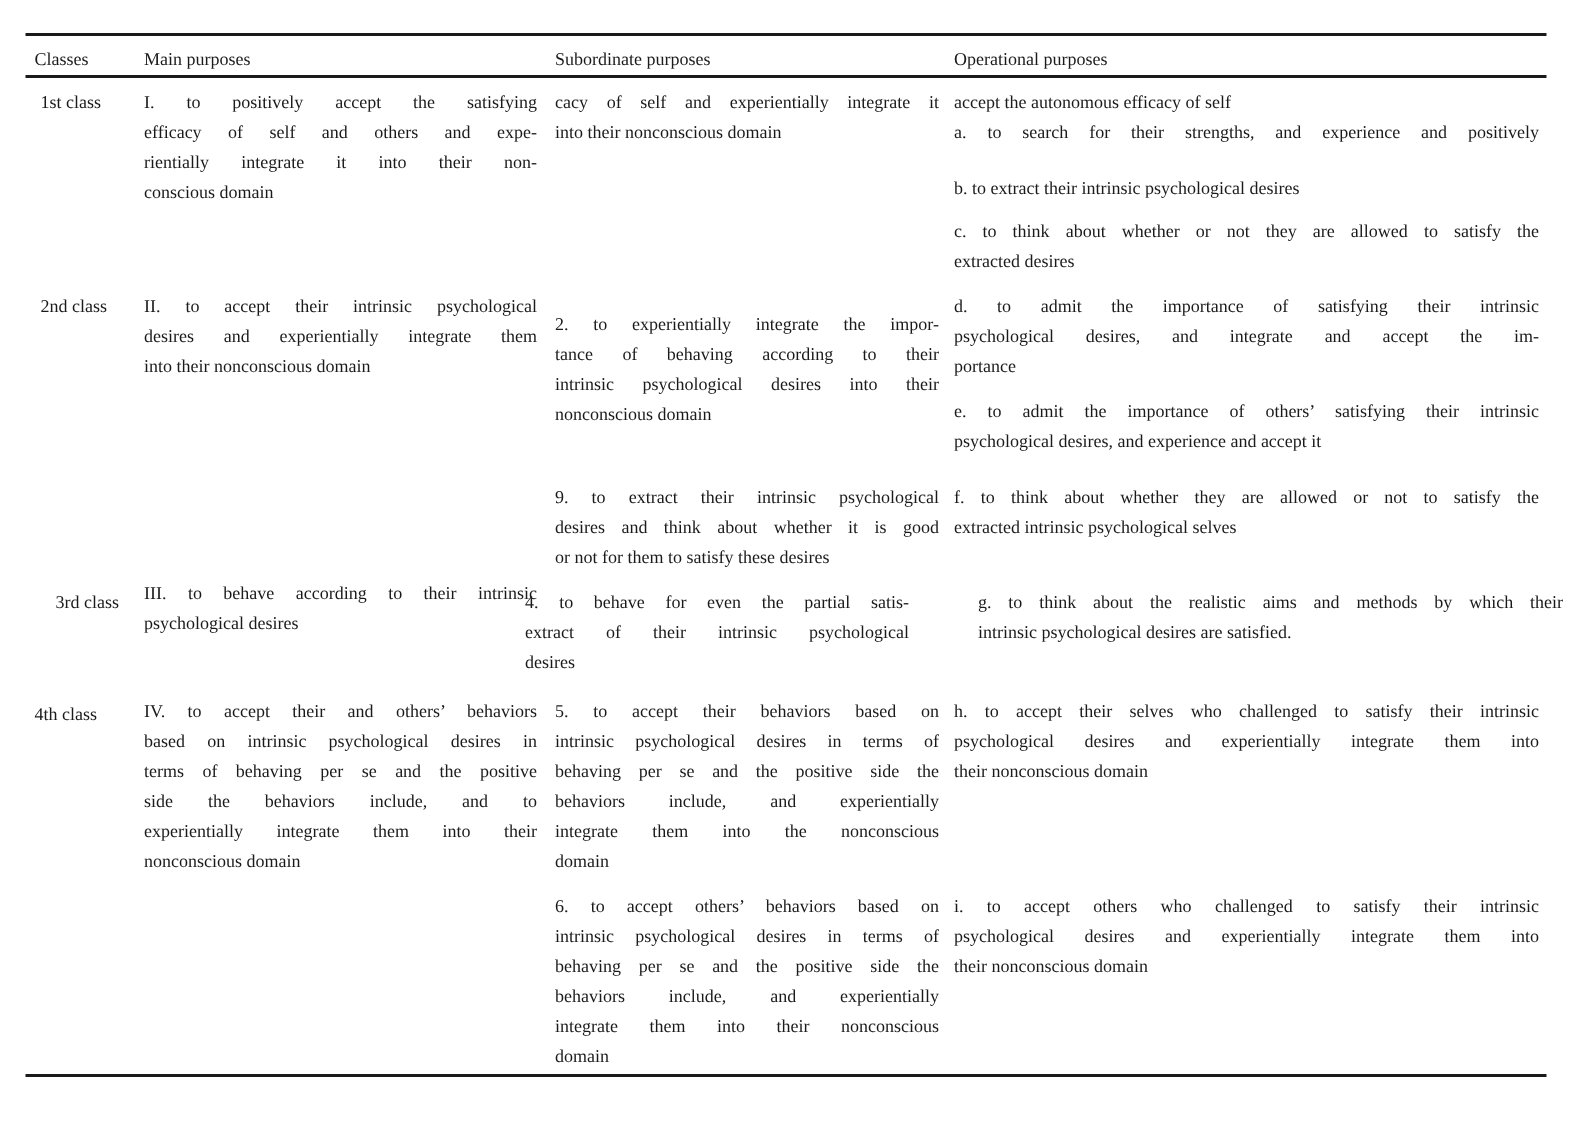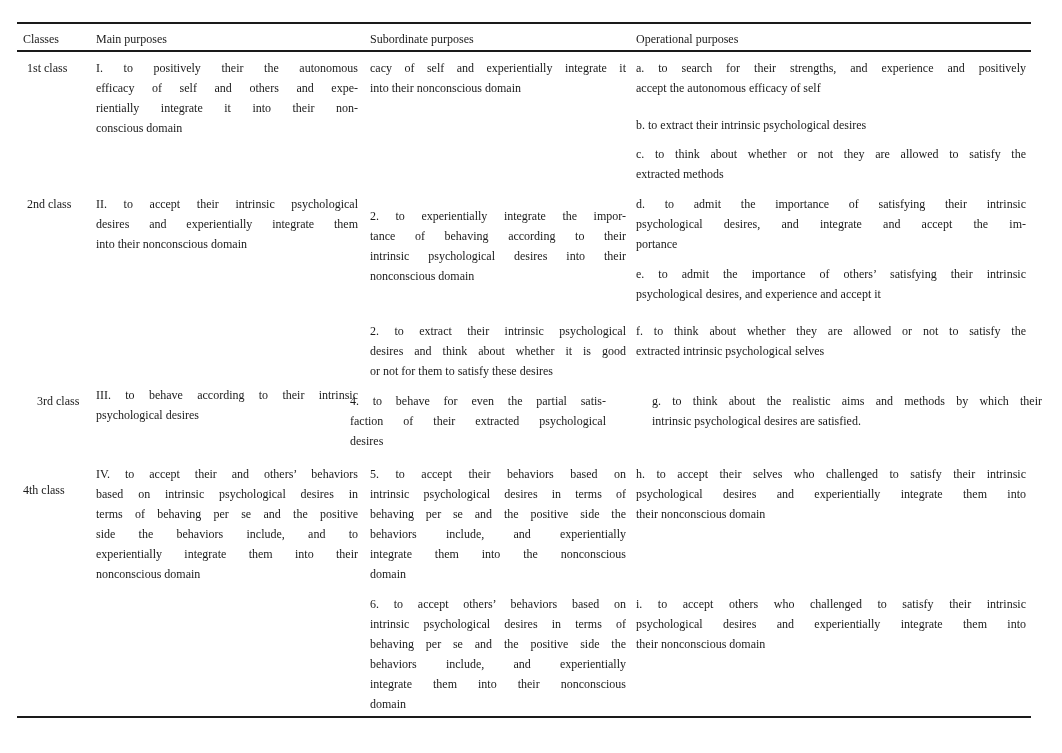--- a/index.html
+++ b/index.html
@@ -24,55 +24,55 @@
   <div class="rule mid"></div>
   <div class="rule bot"></div>
 
   <div class="t hdr" style="left:23px;">Classes</div>
   <div class="t hdr" style="left:96px;">Main purposes</div>
   <div class="t hdr" style="left:370px;">Subordinate purposes</div>
   <div class="t hdr" style="left:636px;">Operational purposes</div>
 
   <div class="t" style="left:27px; top:58px;">1st class</div>
   <div class="t just" style="left:96px; top:58px; width:262px;">
-    <span class="ln">I. to positively their the autonomous</span>
+    <span class="ln">I. to positively accept the satisfying</span>
     <span class="ln">efficacy of self and others and expe-</span>
     <span class="ln">rientially integrate it into their non-</span>
     <span class="ln last">conscious domain</span>
   </div>
   <div class="t just" style="left:370px; top:58px; width:256px;">
     <span class="ln">cacy of self and experientially integrate it</span>
     <span class="ln last">into their nonconscious domain</span>
   </div>
   <div class="t just" style="left:636px; top:58px; width:390px;">
+    <span class="ln last">accept the autonomous efficacy of self</span>
     <span class="ln">a. to search for their strengths, and experience and positively</span>
-    <span class="ln last">accept the autonomous efficacy of self</span>
   </div>
   <div class="t just" style="left:636px; top:115px; width:390px;">
     <span class="ln last">b. to extract their intrinsic psychological desires</span>
   </div>
   <div class="t just" style="left:636px; top:144px; width:390px;">
     <span class="ln">c. to think about whether or not they are allowed to satisfy the</span>
-    <span class="ln last">extracted methods</span>
+    <span class="ln last">extracted desires</span>
   </div>
 
   <div class="t" style="left:27px; top:194px;">2nd class</div>
   <div class="t just" style="left:96px; top:194px; width:262px;">
     <span class="ln">II. to accept their intrinsic psychological</span>
     <span class="ln">desires and experientially integrate them</span>
     <span class="ln last">into their nonconscious domain</span>
   </div>
   <div class="t just" style="left:370px; top:206px; width:256px;">
     <span class="ln">2. to experientially integrate the impor-</span>
     <span class="ln">tance of behaving according to their</span>
     <span class="ln">intrinsic psychological desires into their</span>
     <span class="ln last">nonconscious domain</span>
   </div>
   <div class="t just" style="left:370px; top:321px; width:256px;">
-    <span class="ln">2. to extract their intrinsic psychological</span>
+    <span class="ln">9. to extract their intrinsic psychological</span>
     <span class="ln">desires and think about whether it is good</span>
     <span class="ln last">or not for them to satisfy these desires</span>
   </div>
   <div class="t just" style="left:636px; top:194px; width:390px;">
     <span class="ln">d. to admit the importance of satisfying their intrinsic</span>
     <span class="ln">psychological desires, and integrate and accept the im-</span>
     <span class="ln last">portance</span>
   </div>
   <div class="t just" style="left:636px; top:264px; width:390px;">
     <span class="ln">e. to admit the importance of others’ satisfying their intrinsic</span>
@@ -83,29 +83,29 @@
     <span class="ln last">extracted intrinsic psychological selves</span>
   </div>
 
   <div class="t" style="left:37px; top:391px;">3rd class</div>
   <div class="t just" style="left:96px; top:385px; width:262px;">
     <span class="ln">III. to behave according to their intrinsic</span>
     <span class="ln last">psychological desires</span>
   </div>
   <div class="t just" style="left:350px; top:391px; width:256px;">
     <span class="ln">4. to behave for even the partial satis-</span>
-    <span class="ln">faction of their extracted psychological</span>
+    <span class="ln">extract of their intrinsic psychological</span>
     <span class="ln last">desires</span>
   </div>
   <div class="t just" style="left:652px; top:391px; width:390px;">
     <span class="ln">g. to think about the realistic aims and methods by which their</span>
     <span class="ln last">intrinsic psychological desires are satisfied.</span>
   </div>
 
-  <div class="t" style="left:23px; top:480px;font-family:Liberation Serif, serif;">4th class</div>
+  <div class="t" style="left:23px; top:466px;font-family:Liberation Serif, serif;">4th class</div>
   <div class="t just" style="left:96px; top:464px; width:262px;">
     <span class="ln">IV. to accept their and others’ behaviors</span>
     <span class="ln">based on intrinsic psychological desires in</span>
     <span class="ln">terms of behaving per se and the positive</span>
     <span class="ln">side the behaviors include, and to</span>
     <span class="ln">experientially integrate them into their</span>
     <span class="ln last">nonconscious domain</span>
   </div>
   <div class="t just" style="left:370px; top:464px; width:256px;">
     <span class="ln">5. to accept their behaviors based on</span>

